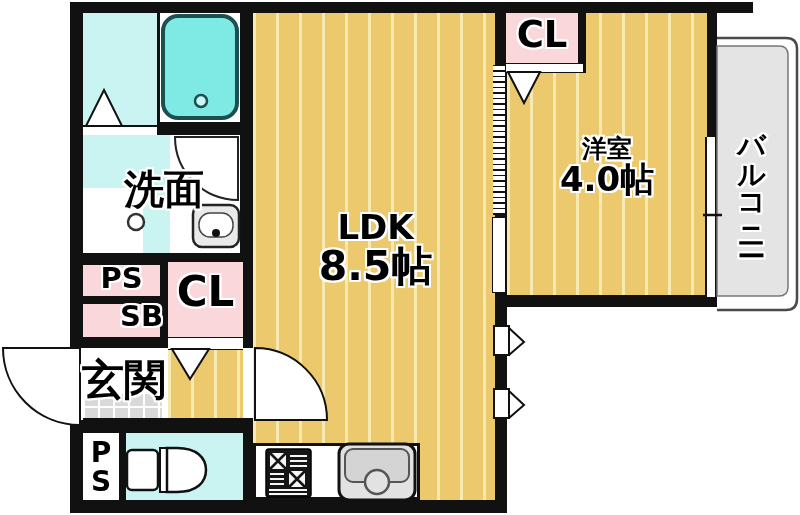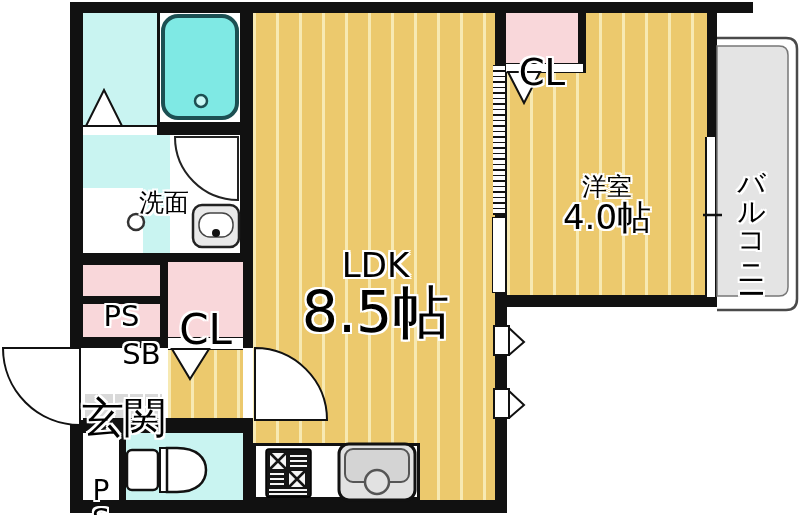--- a/index.html
+++ b/index.html
@@ -14,23 +14,23 @@
   .white{background:#fff;}
   .tile{background-color:#d9d9d9;
         background-image:repeating-linear-gradient(to right,#ffffff 0 2px,rgba(0,0,0,0) 2px 15px),
                          repeating-linear-gradient(to bottom,#ffffff 0 2px,rgba(0,0,0,0) 2px 14px);}
   .hatch{background:repeating-linear-gradient(to bottom,#111 0 1.5px,#fdfdfd 1.5px 5.5px);}
   .band{background:#fff;border-top:1.5px solid #111;border-bottom:1.5px solid #111;box-sizing:border-box;}
   .panel{background:#fff;border:1.5px solid #111;box-sizing:border-box;}
   .winbox{background:#fff;border:2px solid #111;box-sizing:border-box;}
   .counter{background:#fff;border:3px solid #111;box-sizing:border-box;}
   .window-v{background:#fff;border-left:2px solid #111;border-right:2px solid #111;box-sizing:border-box;}
-  .label{position:absolute;font-weight:normal;color:#000;text-align:center;line-height:1.04;
+  .label{position:absolute;font-weight:bold;color:#000;text-align:center;line-height:1.04;
     text-shadow:-2px -2px 0 #fff,0 -2px 0 #fff,2px -2px 0 #fff,-2px 0 0 #fff,2px 0 0 #fff,
-                -2px 2px 0 #fff,0 2px 0 #fff,2px 2px 0 #fff;margin-top:38px;}
+                -2px 2px 0 #fff,0 2px 0 #fff,2px 2px 0 #fff;}
   .vtext{writing-mode:vertical-rl;text-orientation:mixed;}
   .wrap2{word-break:break-all;}
   svg{position:absolute;left:0;top:0;}
 </style>
 </head>
 <body>
 
 <div class="plan">
 
   <div class="abs wall" style="left:70px;top:2px;width:437px;height:511px;"></div>
@@ -121,29 +121,29 @@
       <rect x="345" y="449" width="64" height="33" rx="8" fill="#d4d4d4" stroke="#555" stroke-width="2"></rect>
       <circle cx="377" cy="482" r="12" fill="#e2e2e2" stroke="#555" stroke-width="2.5"></circle>
     </g>
 
     <path d="M509,328 L524,342 L509,355" fill="none" stroke="#111" stroke-width="2"></path>
     <path d="M509,391 L524,405 L509,418" fill="none" stroke="#111" stroke-width="2"></path>
   </svg>
 
   <div class="label" style="left:278px;top:210px;width:195px;">
     <div style="font-size:34px;">LDK</div>
-    <div style="font-size:57px;">8.5帖</div>
+    <div style="font-size:41px;">8.5帖</div>
   </div>
 
   <div class="label" style="left:528px;top:136px;width:158px;">
     <div style="font-size:25px;">洋室</div>
     <div style="font-size:34px;">4.0帖</div>
   </div>
 
-  <div class="label" style="left:118px;top:152px;width:92px;font-size:25px;">洗面</div>
+  <div class="label" style="left:118px;top:169px;width:92px;font-size:40px;">洗面</div>
   <div class="label" style="left:82px;top:358px;width:84px;font-size:42px;">玄関</div>
 
   <div class="label vtext" style="left:737px;top:88px;height:180px;font-size:28px;">バルコニー</div>
 
   <div class="label" style="left:506px;top:16px;width:72px;font-size:37px;">CL</div>
   <div class="label" style="left:168px;top:270px;width:75px;font-size:42px;">CL</div>
 
   <div class="label" style="left:83px;top:263px;width:77px;font-size:29px;">PS</div>
   <div class="label" style="left:83px;top:301px;width:77px;font-size:29px;padding-left:20px;">SB</div>
 

